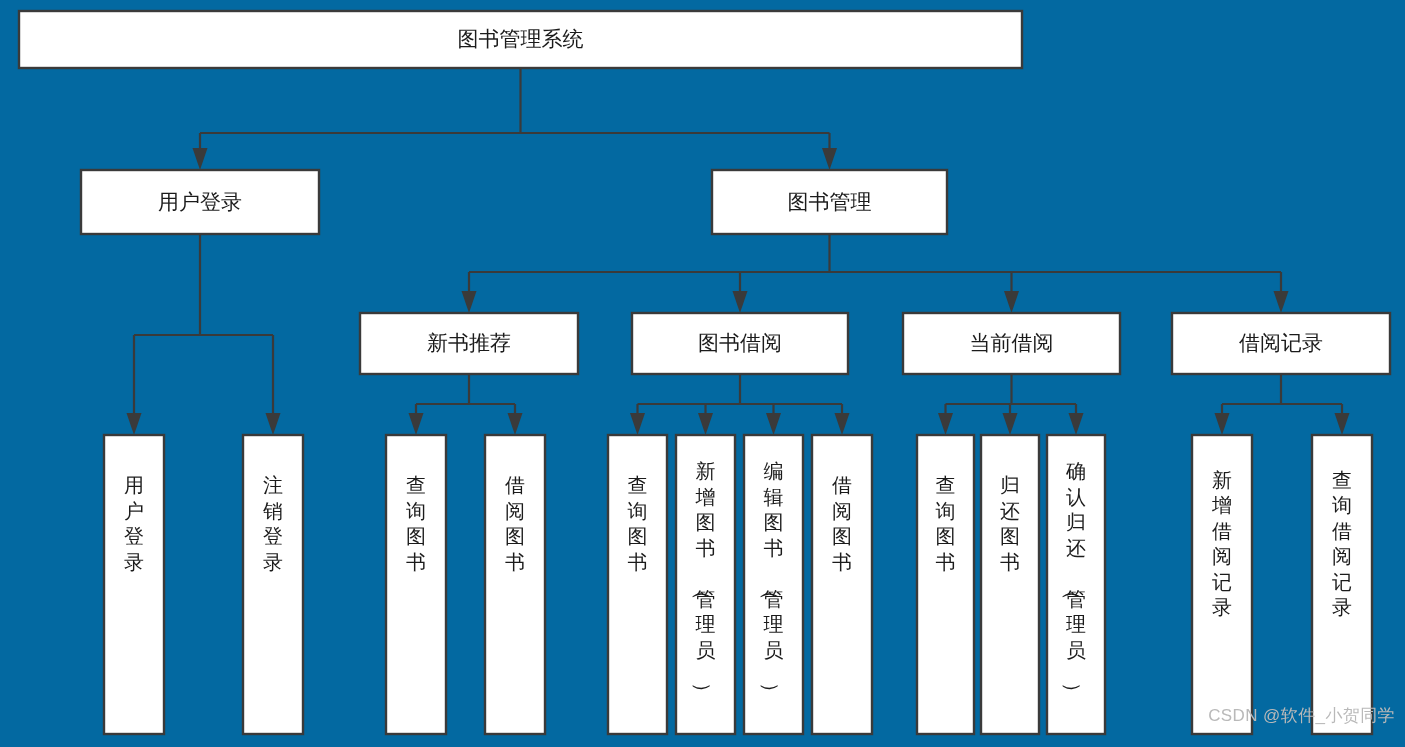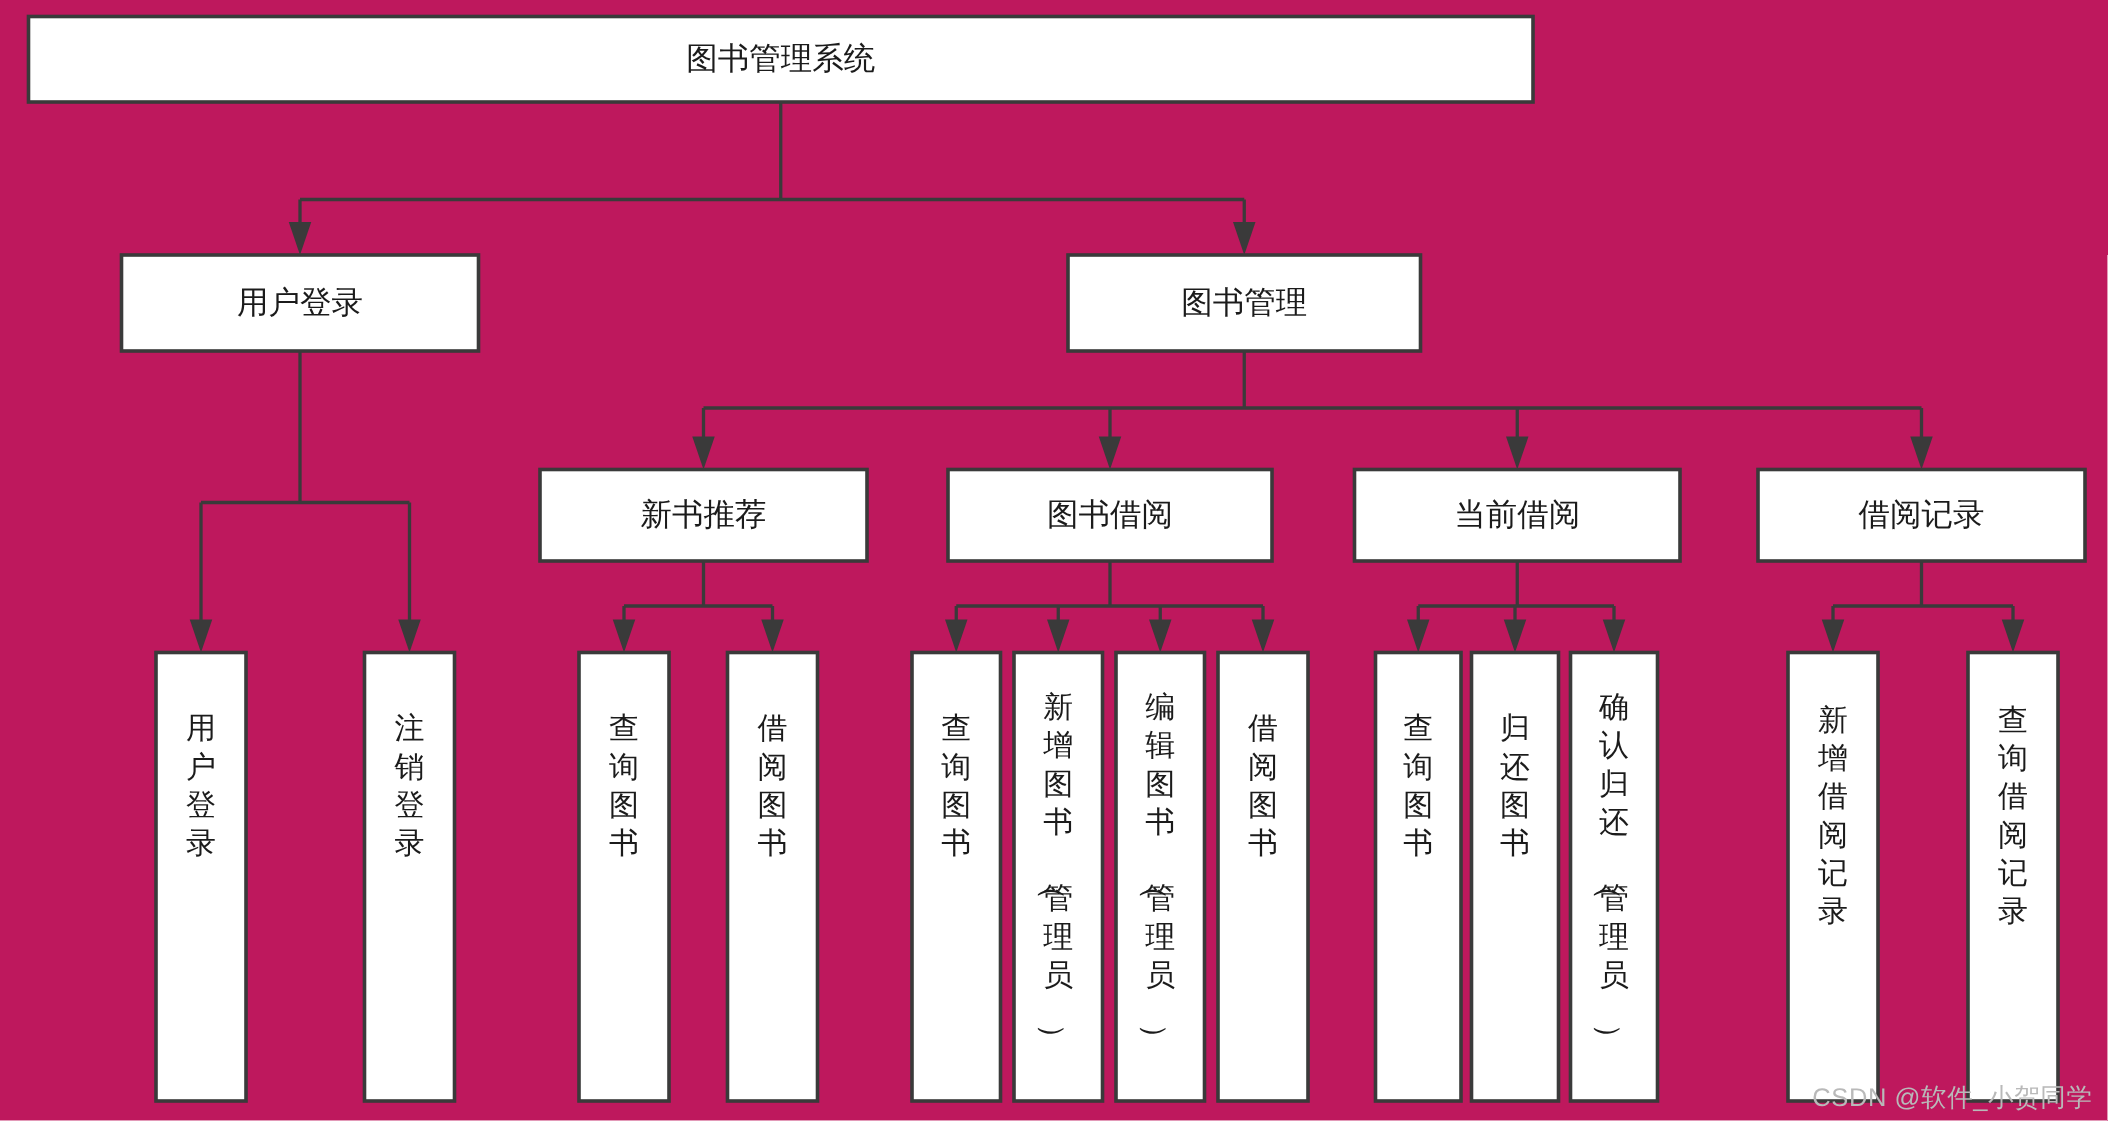--- a/index.html
+++ b/index.html
@@ -8,21 +8,21 @@
     padding: 0;
     background: #ffffff;
   }
   body {
     font-family: "Liberation Sans", "DejaVu Sans", sans-serif;
   }
   #diagram-root {
     position: relative;
     width: 1405px;
     height: 747px;
-    background: #be185d;
+    background: #0369a1;
     overflow: hidden;
   }
   svg#flow {
     position: absolute;
     left: 0;
     top: 0;
     width: 1405px;
     height: 747px;
     display: block;
   }
@@ -50,21 +50,21 @@
   }
   .node-label-vertical {
     fill: #1b1b1b;
     font-family: "Liberation Sans", "DejaVu Sans", sans-serif;
     font-size: 20px;
     text-anchor: middle;
   }
   .watermark-text {
     position: absolute;
     right: 10px;
-    bottom: 4px;
+    bottom: 20px;
     color: #b9b9b9;
     font-size: 17px;
     font-family: "Liberation Sans", "DejaVu Sans", sans-serif;
     letter-spacing: 0.4px;
     white-space: nowrap;
     user-select: none;
   }
 </style>
 </head>
 <body>

